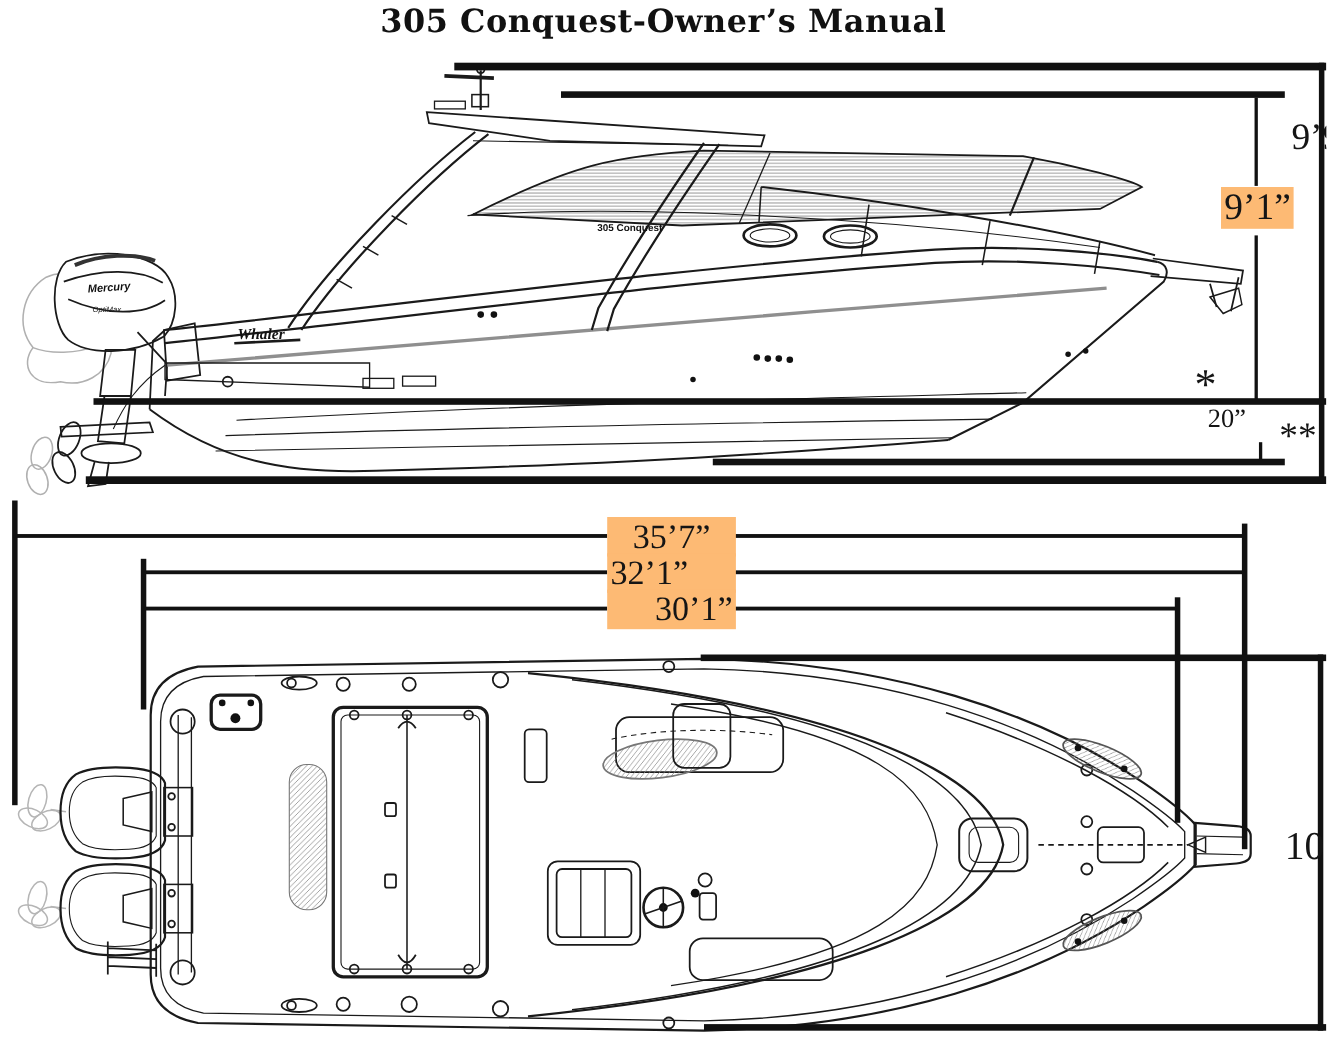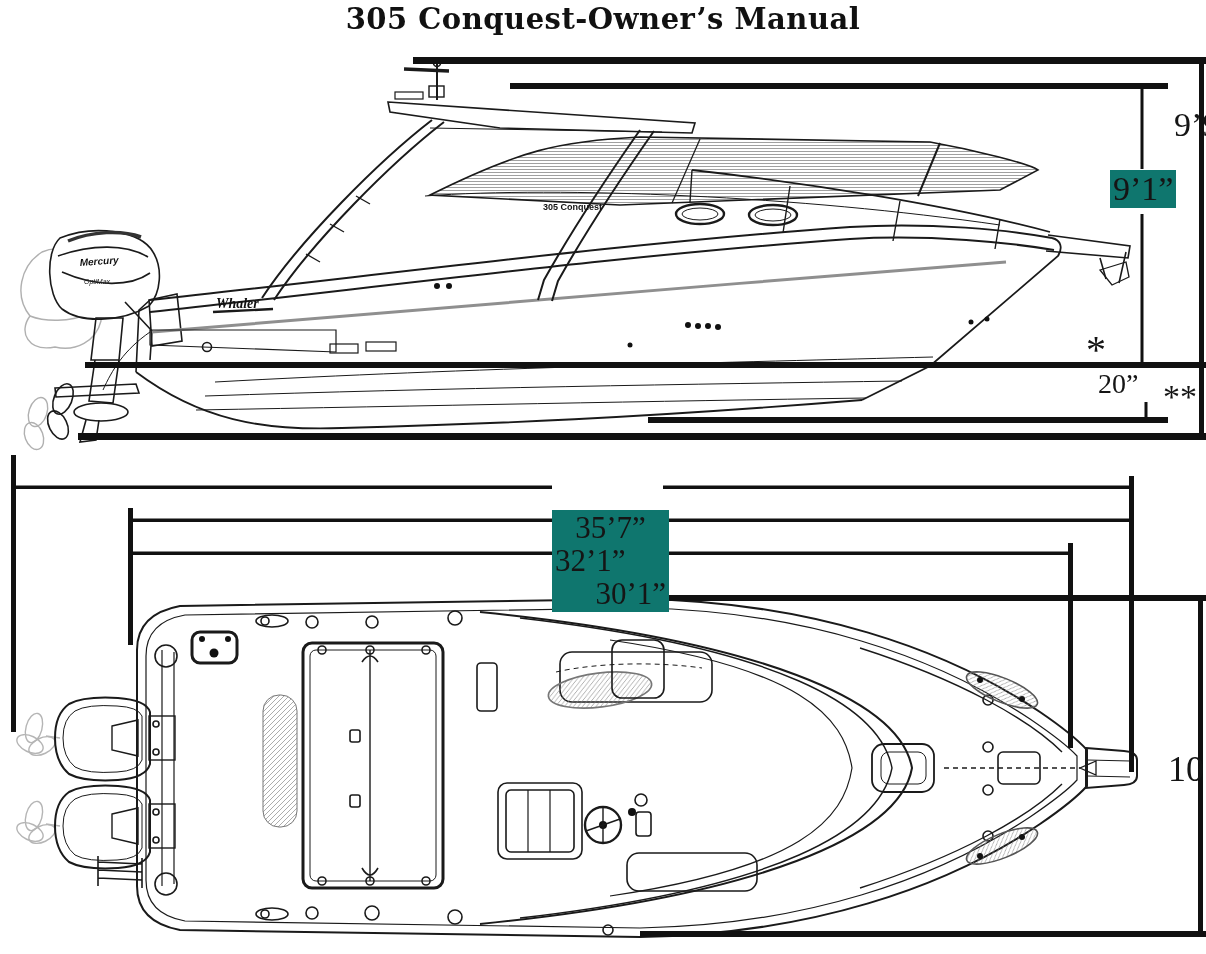--- a/index.html
+++ b/index.html
@@ -2,25 +2,25 @@
 <html><head>
 <meta charset="utf-8">
 <style>
   html,body{margin:0;padding:0;background:#fff;}
   .page{position:relative;width:1206px;height:954px;background:#ffffff;overflow:hidden;
         font-family:"Liberation Serif",serif;color:#111;}
   .title{position:absolute;left:0;top:2px;width:1206px;text-align:center;
          font-family:"DejaVu Serif",serif;font-weight:700;font-size:29px;letter-spacing:.5px;}
   .dim{position:absolute;font-family:"Liberation Serif",serif;color:#151515;white-space:nowrap;}
   .dim-side{font-size:34px;}
-  .dim-len{font-size:31px;margin-top:40px;}
+  .dim-len{font-size:31px;}
   .stars{font-size:34px;}
   .ast{font-size:40px;}
   svg{position:absolute;left:0;top:0;}
-  .lbl-bg{background:#0f766e;padding:0 3px;}
+  .lbl-bg{background:#fdba74;padding:0 3px;}
 </style>
 </head>
 <body>
 
 <div class="page">
 
   <div class="title">305 Conquest-Owner’s Manual</div>
 
   <svg width="1206" height="954" viewBox="0 0 1206 954">
     <defs>
@@ -281,21 +281,21 @@
       <rect x="1198" y="595" width="5" height="342"></rect>
     </g>
   </svg>
 
   <div class="dim dim-side" style="left:1174px;top:106px;">9’9”</div>
 
   <div class="dim dim-side lbl-bg" style="left:1110px;top:170px;">9’1”</div>
 
   <div class="dim ast" style="left:1086px;top:326px;">*</div>
 
-  <div class="dim dim-side" style="left:1098px;top:368px;font-size:28px;">20”</div>
+  <div class="dim dim-side" style="left:1098px;top:368px;font-size:24px;">20”</div>
   <div class="dim stars" style="left:1163px;top:378px;">**</div>
 
   <div class="dim dim-len lbl-bg" style="left:552px;top:470px;width:111px;text-align:center;">35’7”</div>
   <div class="dim dim-len lbl-bg" style="left:552px;top:503px;width:111px;">32’1”</div>
   <div class="dim dim-len lbl-bg" style="left:552px;top:536px;width:111px;text-align:right;">30’1”</div>
 
   <div class="dim" style="left:1168px;top:748px;font-size:36px;">10’</div>
 
 </div>
 

